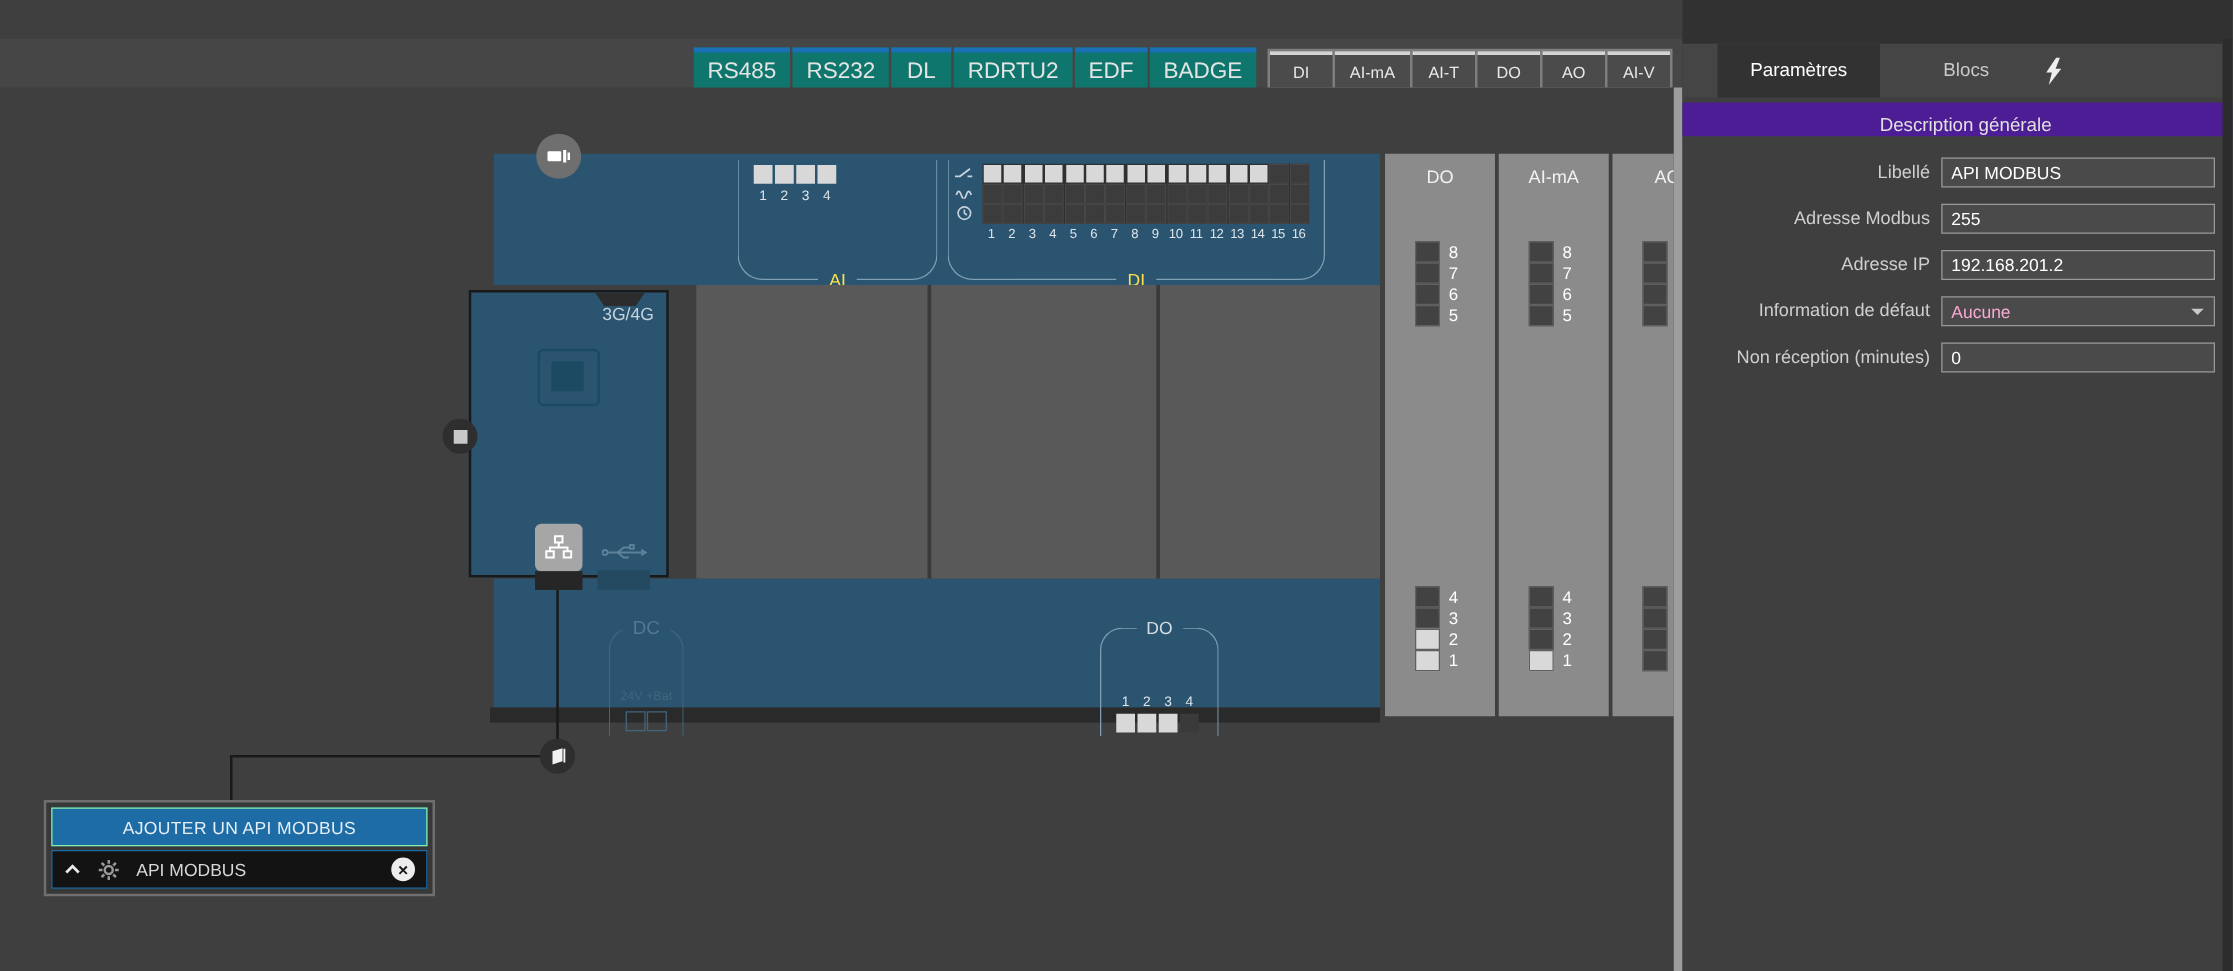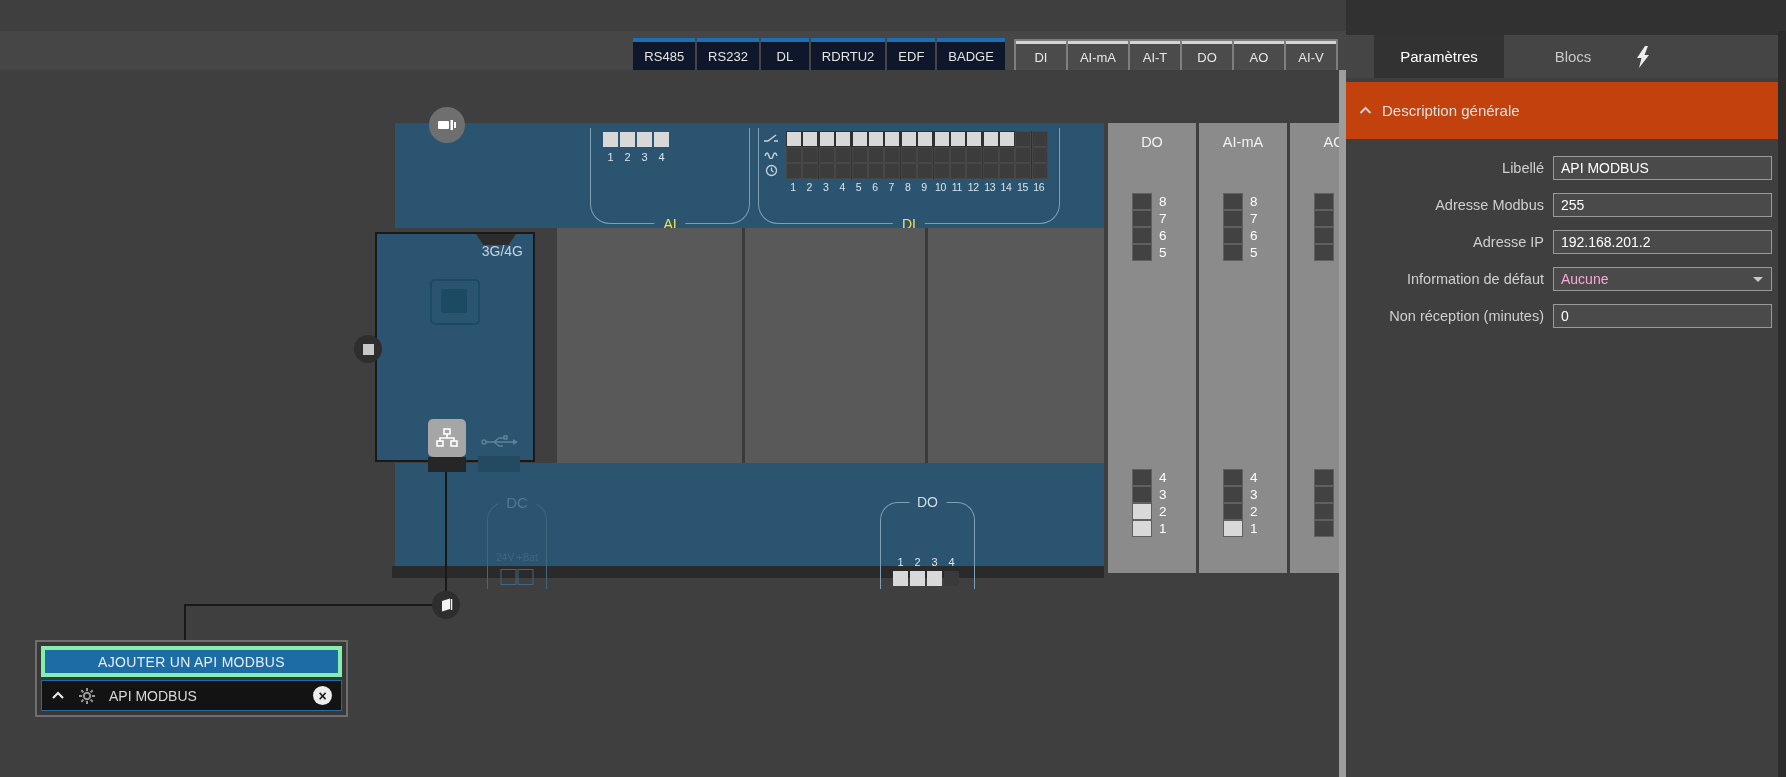--- a/index.html
+++ b/index.html
@@ -11,21 +11,21 @@
   .menubar{position:absolute;left:0;top:0;width:100%;height:31px;background:#3b3b3b;
            display:flex;align-items:center;padding-left:22px;box-sizing:border-box;}
   .menu-item{padding:0 27px;font-size:14.5px;color:#e3e3e3;white-space:nowrap;cursor:default;}
 
   
   .toolbar{position:absolute;left:0;top:31px;width:1346px;height:39px;background:#464646;
            display:flex;justify-content:flex-end;align-items:flex-end;box-sizing:border-box;padding-right:8px;}
   .btn-group{display:flex;gap:2px;align-items:flex-end;}
   .bus-group{margin-right:9px;}
   .tbtn{height:28px;display:flex;align-items:center;justify-content:center;padding:0 11px;min-width:26px;
-        font-size:13px;color:#e4e4e4;background:#0f172a;border-top:4px solid #1b6fb4;}
+        font-size:18px;color:#e4e4e4;background:#0f766e;border-top:4px solid #1b6fb4;}
   .io-wrap{background:#7e7e7e;padding:2px 2px 0 2px;display:flex;gap:2px;align-items:flex-end;}
   .iobtn{height:26px;display:flex;align-items:center;justify-content:center;padding:0 12px;min-width:26px;
          font-size:13px;color:#e8e8e8;background:#4b4b4b;border-top:3px solid #d4d4d4;}
 
   
   .canvas{position:absolute;left:0;top:70px;width:1339px;height:707px;overflow:hidden;}
   .board-top{position:absolute;left:395px;top:53px;width:709px;height:105px;background:var(--blue);}
   .board-bottom{position:absolute;left:395px;top:393px;width:709px;height:103px;background:var(--blue);}
   .board-footer{position:absolute;left:392px;top:496px;width:712px;height:12px;background:#2a2a2a;}
   .badge{position:absolute;left:429px;top:37px;width:36px;height:36px;border-radius:50%;background:#6f6f6f;
@@ -92,41 +92,41 @@
   .stacknum{margin-left:7px;font-size:13.5px;color:#ffffff;}
 
   .lines{position:absolute;left:0;top:0;z-index:1;}
   .node{position:absolute;width:28px;height:28px;border-radius:50%;background:#2e2e2e;
         display:flex;align-items:center;justify-content:center;z-index:3;}
   #node-a{left:354px;top:265px;} #node-b{left:432px;top:521px;}
   .nsq{width:11px;height:11px;background:#c8c8c8;}
 
   .tree-widget{position:absolute;left:35px;top:570px;width:313px;border:2px solid #6f6f6f;background:#383838;
                padding:4px;box-sizing:border-box;z-index:2;}
-  .add-btn{height:31px;background:var(--accent);border:4px solid #86efac;display:flex;align-items:center;
+  .add-btn{height:31px;background:var(--accent);border:1px solid #86efac;display:flex;align-items:center;
            justify-content:center;font-size:14px;color:#e6eef4;letter-spacing:.3px;box-sizing:border-box;}
   .tree-item{margin-top:3px;height:31px;background:#131313;border:1px solid var(--accent);display:flex;
              align-items:center;padding:0 9px;gap:13px;box-sizing:border-box;}
   .item-label{font-size:14px;color:#d8d8d8;}
   .close-btn{margin-left:auto;width:19px;height:19px;border-radius:50%;background:#ededed;color:#161616;
              display:flex;align-items:center;justify-content:center;font-size:14px;font-weight:bold;line-height:1;}
 
   .splitter{position:absolute;left:1339px;top:70px;width:7px;height:707px;background:#9d9d9d;}
   .right-edge{position:absolute;left:1778px;top:31px;width:8px;height:746px;background:#2c2c2c;}
 
   
   .panel{position:absolute;left:1346px;top:0;width:440px;height:777px;background:#3f3f3f;}
   .panel-topstrip{height:35px;background:#313131;}
   .tabbar{height:43px;background:#454545;display:flex;align-items:stretch;}
   .tab{display:flex;align-items:center;justify-content:center;font-size:15px;cursor:default;margin-left:28px;}
   .tab.active{width:130px;background:#323232;color:#ffffff;}
   .tab.inactive{width:82px;color:#c9c9c9;}
   .bolt-btn{width:58px;display:flex;align-items:center;justify-content:center;}
-  .section-header{margin-top:4px;height:57px;background:#c2410c;display:flex;align-items:center;
-                  padding-left:13px;gap:10px;}
+  .section-header{margin-top:4px;height:27px;background:#4c1d95;display:flex;align-items:center;
+                  padding-left:13px;gap:10px;flex-direction:column;}
   .section-title{font-size:15px;color:#e0e0e0;}
   .fields{padding:17px 14px 0 0;}
   .frow{display:flex;align-items:center;justify-content:flex-end;margin-bottom:13px;height:24px;}
   .flabel{font-size:14.5px;color:#cfcfcf;margin-right:9px;white-space:nowrap;}
   .finput{width:219px;height:24px;box-sizing:border-box;background:#4a4a4a;border:1px solid #999999;
           color:#ffffff;font-size:14px;padding:0 7px;font-family:inherit;outline:none;}
   .fselect{width:219px;height:24px;box-sizing:border-box;background:#4a4a4a;border:1px solid #999999;
            display:flex;align-items:center;padding:0 7px;position:relative;}
   .fselect span{font-size:14px;color:#f9a8d4;}
   .caret{position:absolute;right:8px;top:9px;width:0;height:0;border-left:5px solid transparent;

